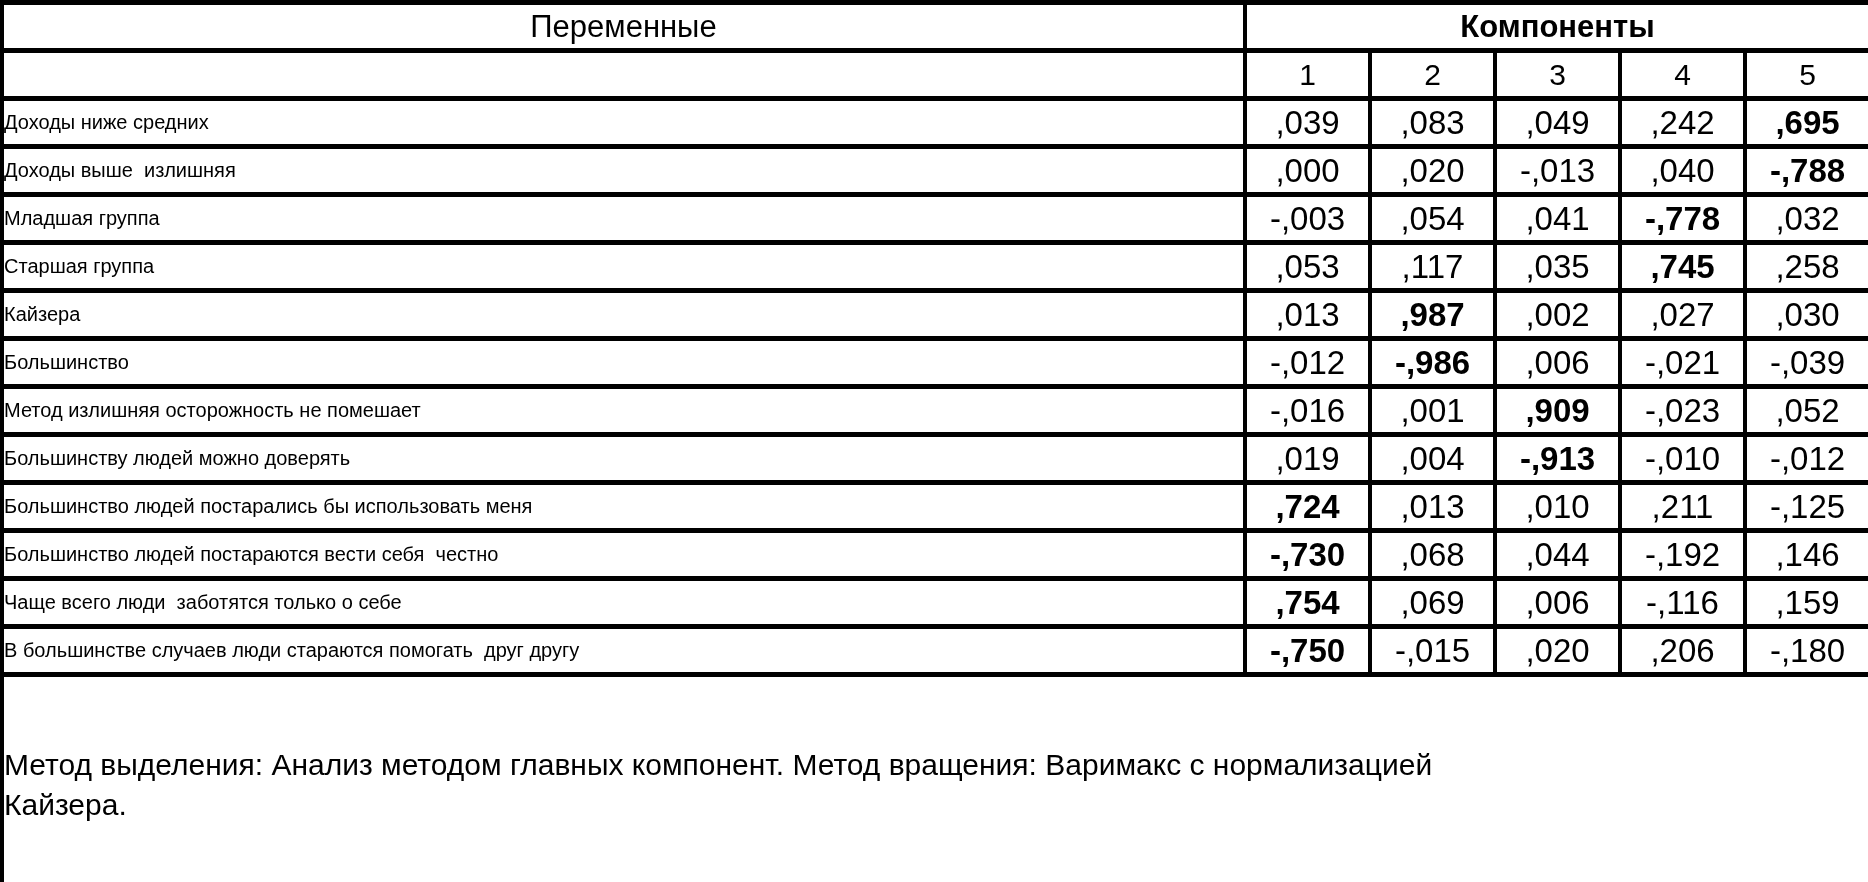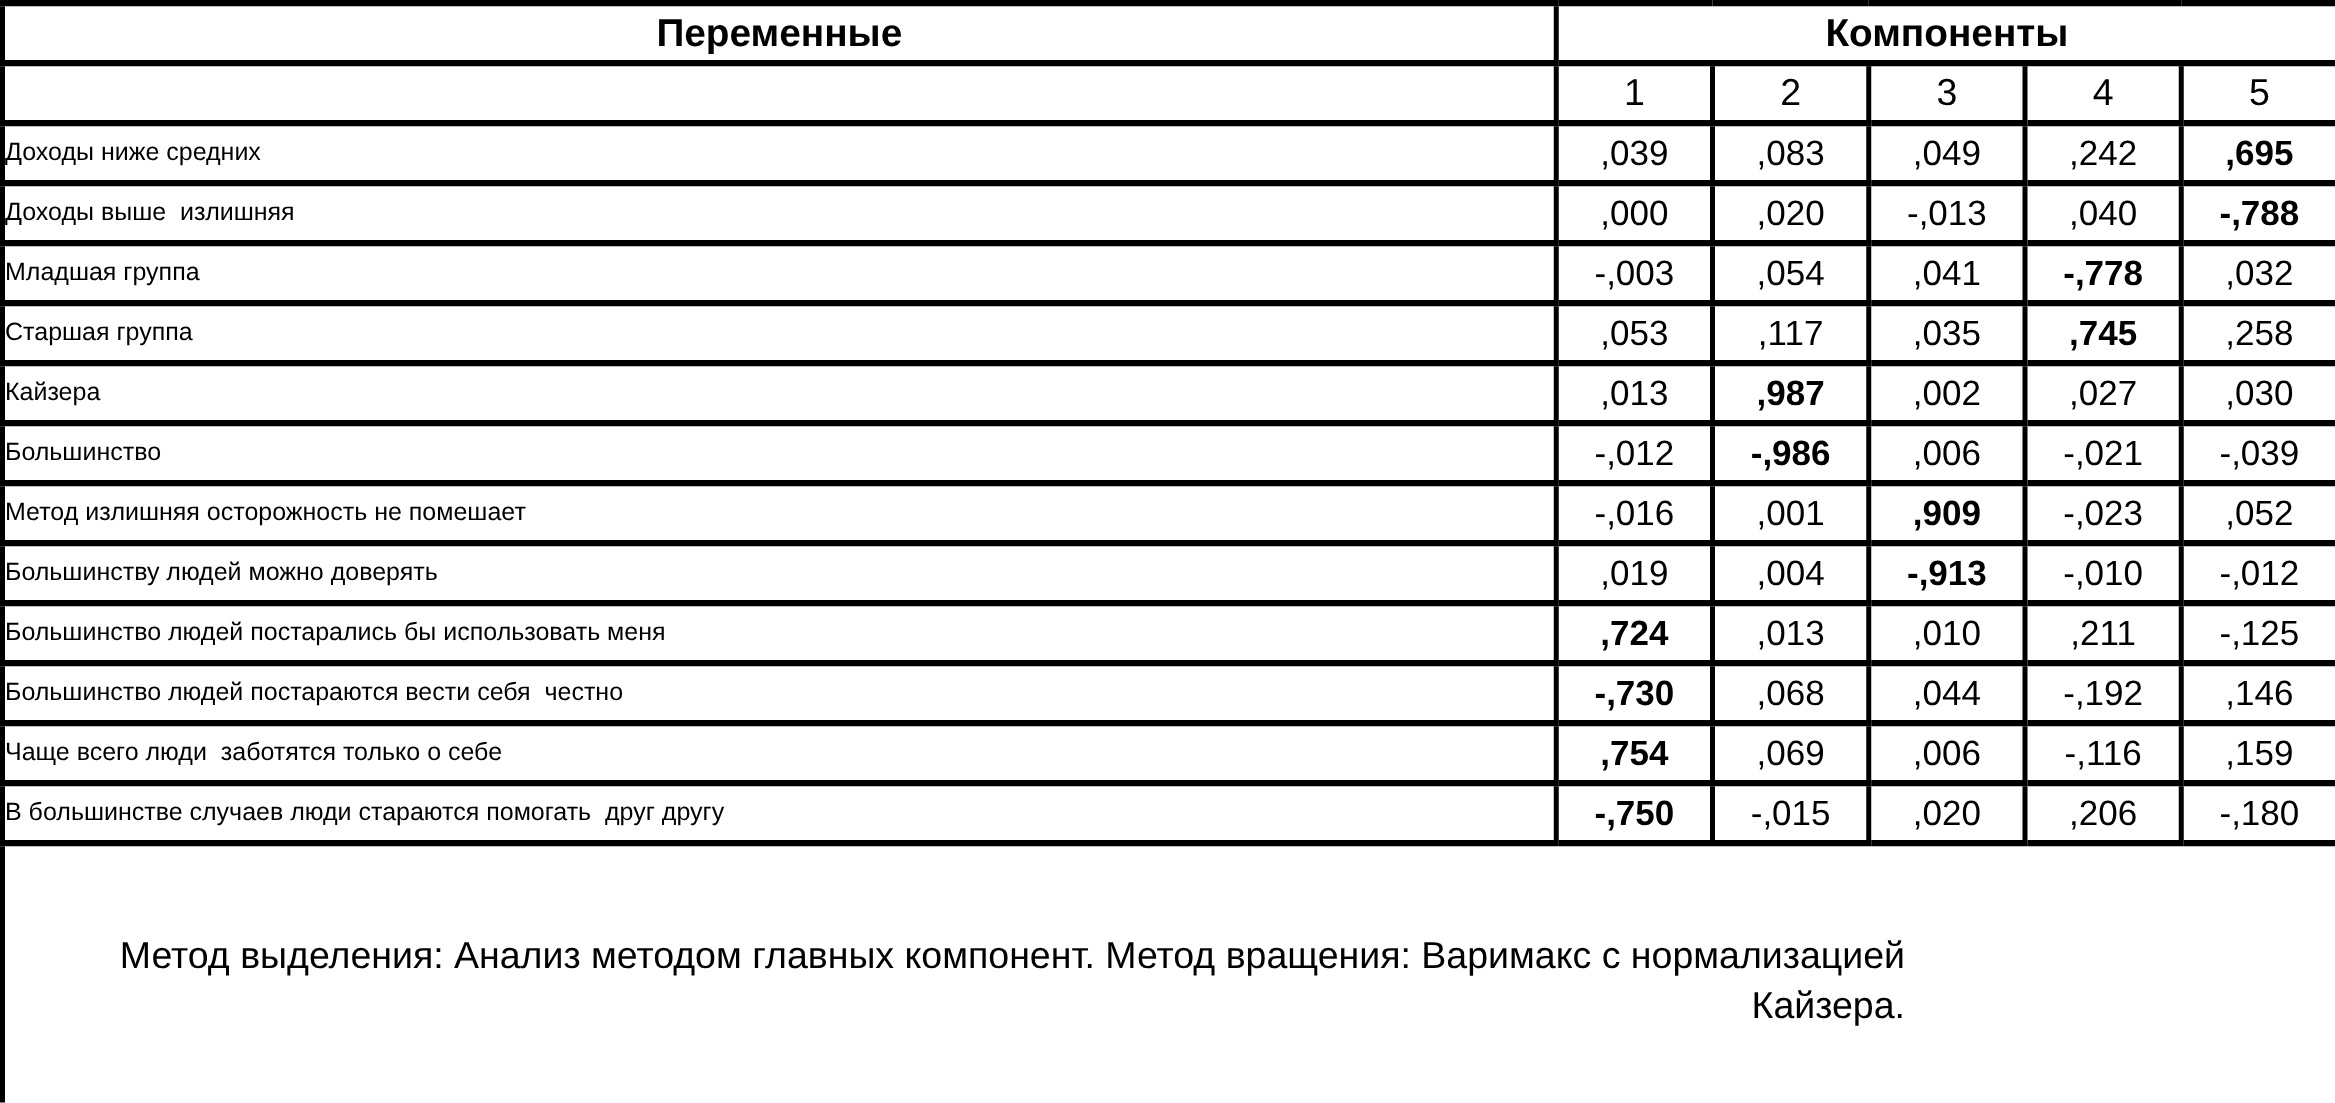--- a/index.html
+++ b/index.html
@@ -29,21 +29,21 @@
     border-bottom-width: 5px;
     padding: 0;
     overflow: hidden;
   }
 
   
   tr.head-groups { height: 48px; }
   tr.head-nums   { height: 48px; }
   th.vars-header {
     font-size: 31px;
-    font-weight: bold;
+    font-weight: normal;
     text-align: center;
     vertical-align: middle;
   }
   th.comp-header {
     font-size: 31px;
     font-weight: bold;
     text-align: center;
     vertical-align: middle;
   }
   th.empty-header { }
@@ -58,42 +58,41 @@
   tbody tr { height: 48px; }
   td.var-cell {
     font-size: 20px;
     text-align: left;
     vertical-align: middle;
     padding-left: 10px;
     padding-right: 8px;
     white-space: pre;
   }
   td.num-cell {
-    font-size: 28px;
+    font-size: 33px;
     text-align: center;
     vertical-align: middle;
     white-space: nowrap;
   }
   td.num-cell.bold { font-weight: bold; }
 
   
   tr.fn-method { height: 104px; }
   td.footnote {
     font-size: 30px;
     text-align: left;
     vertical-align: middle;
     padding-left: 10px;
     padding-right: 10px;
     white-space: pre-wrap;
   }
   td.footnote .fn-inner {
     display: block;
     max-width: 1520px;
     line-height: 1.32;
-    text-align: right;
   }
 </style>
 </head>
 <body>
 
 <table class="matrix">
   <colgroup>
     <col style="width:1243px">
     <col style="width:125px">
     <col style="width:125px">

